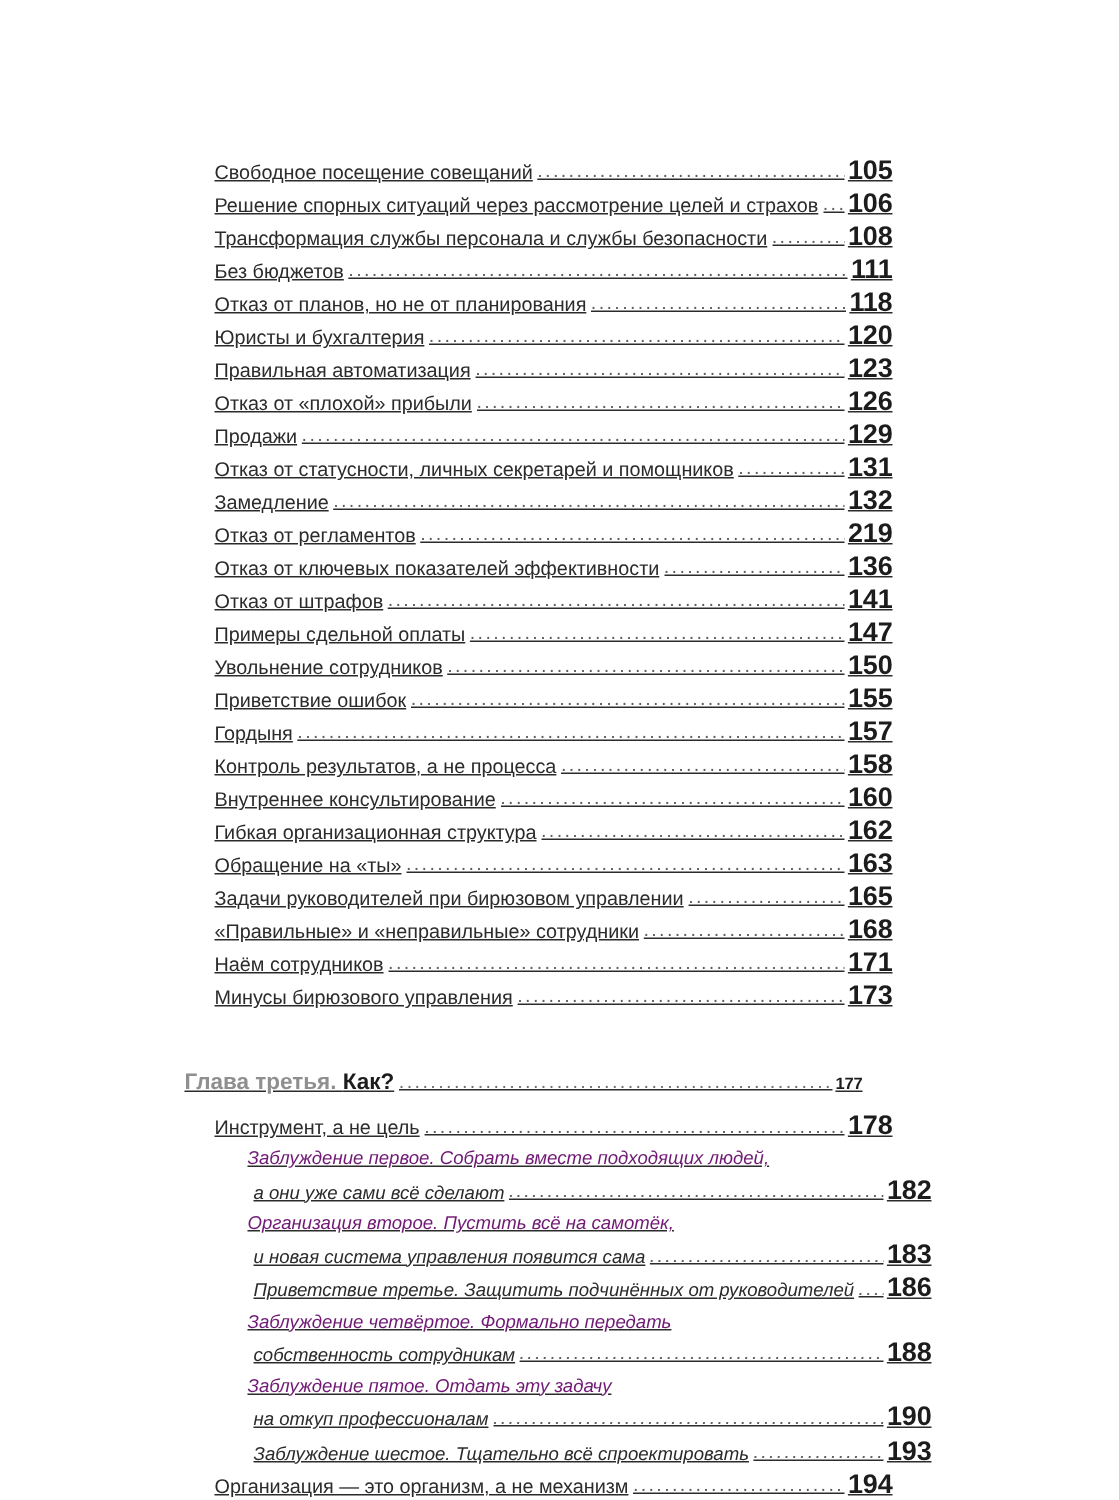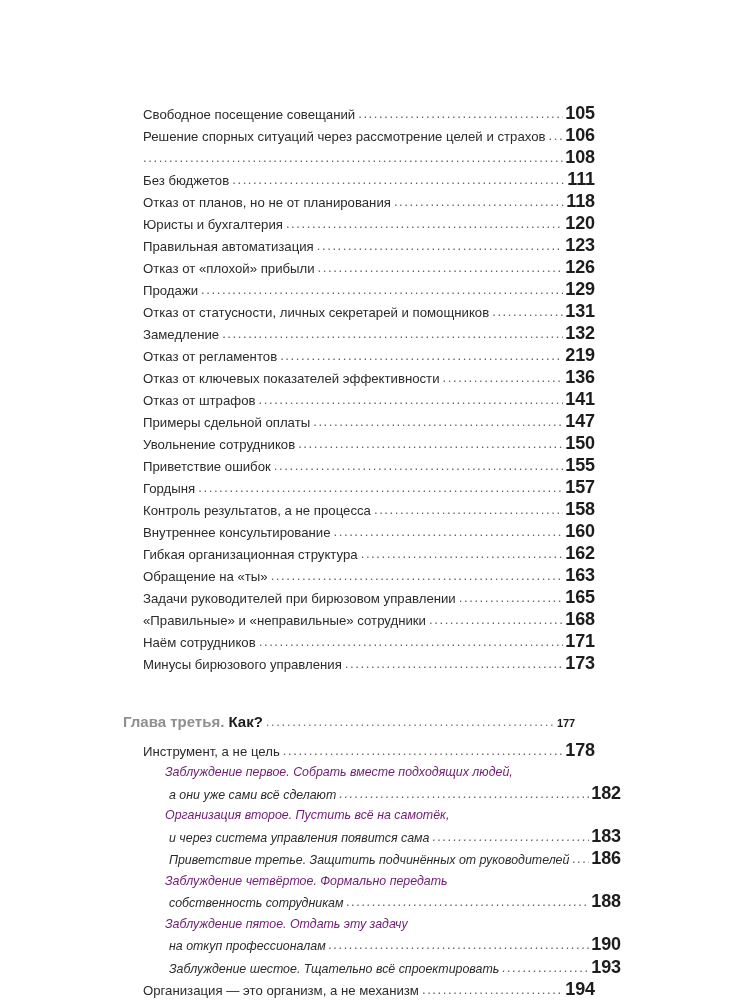--- a/index.html
+++ b/index.html
@@ -15,20 +15,21 @@
     overflow: hidden;
   }
 
   #toc-page {
     position: relative;
     width: 681px;
     height: 1000px;
     background: #ffffff;
     box-sizing: border-box;
     padding: 103px 106px 0 123px;
+    text-decoration: underline;
   }
 
   .toc-list {
     list-style: none;
     margin: 0;
     padding: 0;
   }
 
   
   .entry {
@@ -136,20 +137,21 @@
         <span class="title">Свободное посещение совещаний</span>
         <span class="leader"></span>
         <span class="page">105</span>
       </li>
       <li class="entry level-section">
         <span class="title">Решение спорных ситуаций через рассмотрение целей и страхов</span>
         <span class="leader"></span>
         <span class="page">106</span>
       </li>
       <li class="entry level-section">
+        <span class="title">Трансформация службы персонала и службы безопасности</span>
         <span class="leader"></span>
         <span class="page">108</span>
       </li>
       <li class="entry level-section">
         <span class="title">Без бюджетов</span>
         <span class="leader"></span>
         <span class="page">111</span>
       </li>
       <li class="entry level-section">
         <span class="title">Отказ от планов, но не от планирования</span>
@@ -276,21 +278,21 @@
         <span class="page">178</span>
       </li>
       <li class="sub-firstline">Заблуждение первое. Собрать вместе подходящих людей,</li>
       <li class="entry level-sub">
         <span class="title">а они уже сами всё сделают</span>
         <span class="leader"></span>
         <span class="page">182</span>
       </li>
       <li class="sub-firstline">Организация второе. Пустить всё на самотёк,</li>
       <li class="entry level-sub">
-        <span class="title">и через система управления появится сама</span>
+        <span class="title">и новая система управления появится сама</span>
         <span class="leader"></span>
         <span class="page">183</span>
       </li>
       <li class="entry level-sub">
         <span class="title">Приветствие третье. Защитить подчинённых от руководителей</span>
         <span class="leader"></span>
         <span class="page">186</span>
       </li>
       <li class="sub-firstline">Заблуждение четвёртое. Формально передать</li>
       <li class="entry level-sub">

